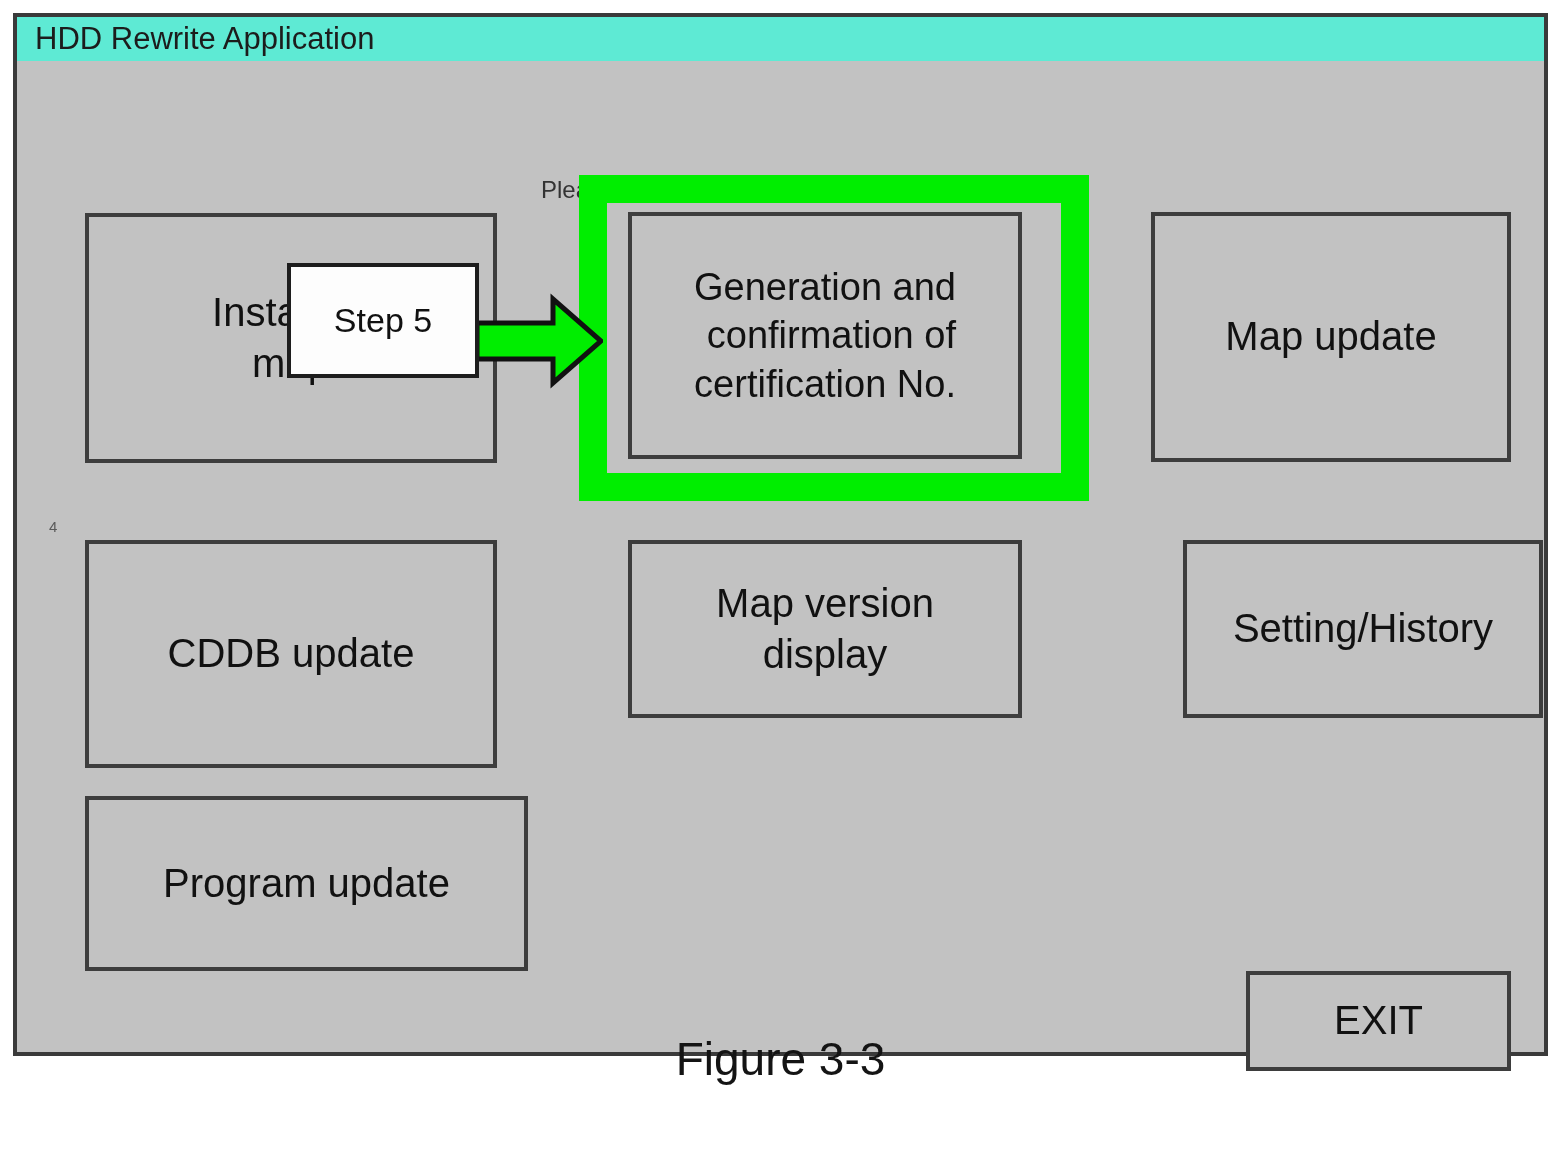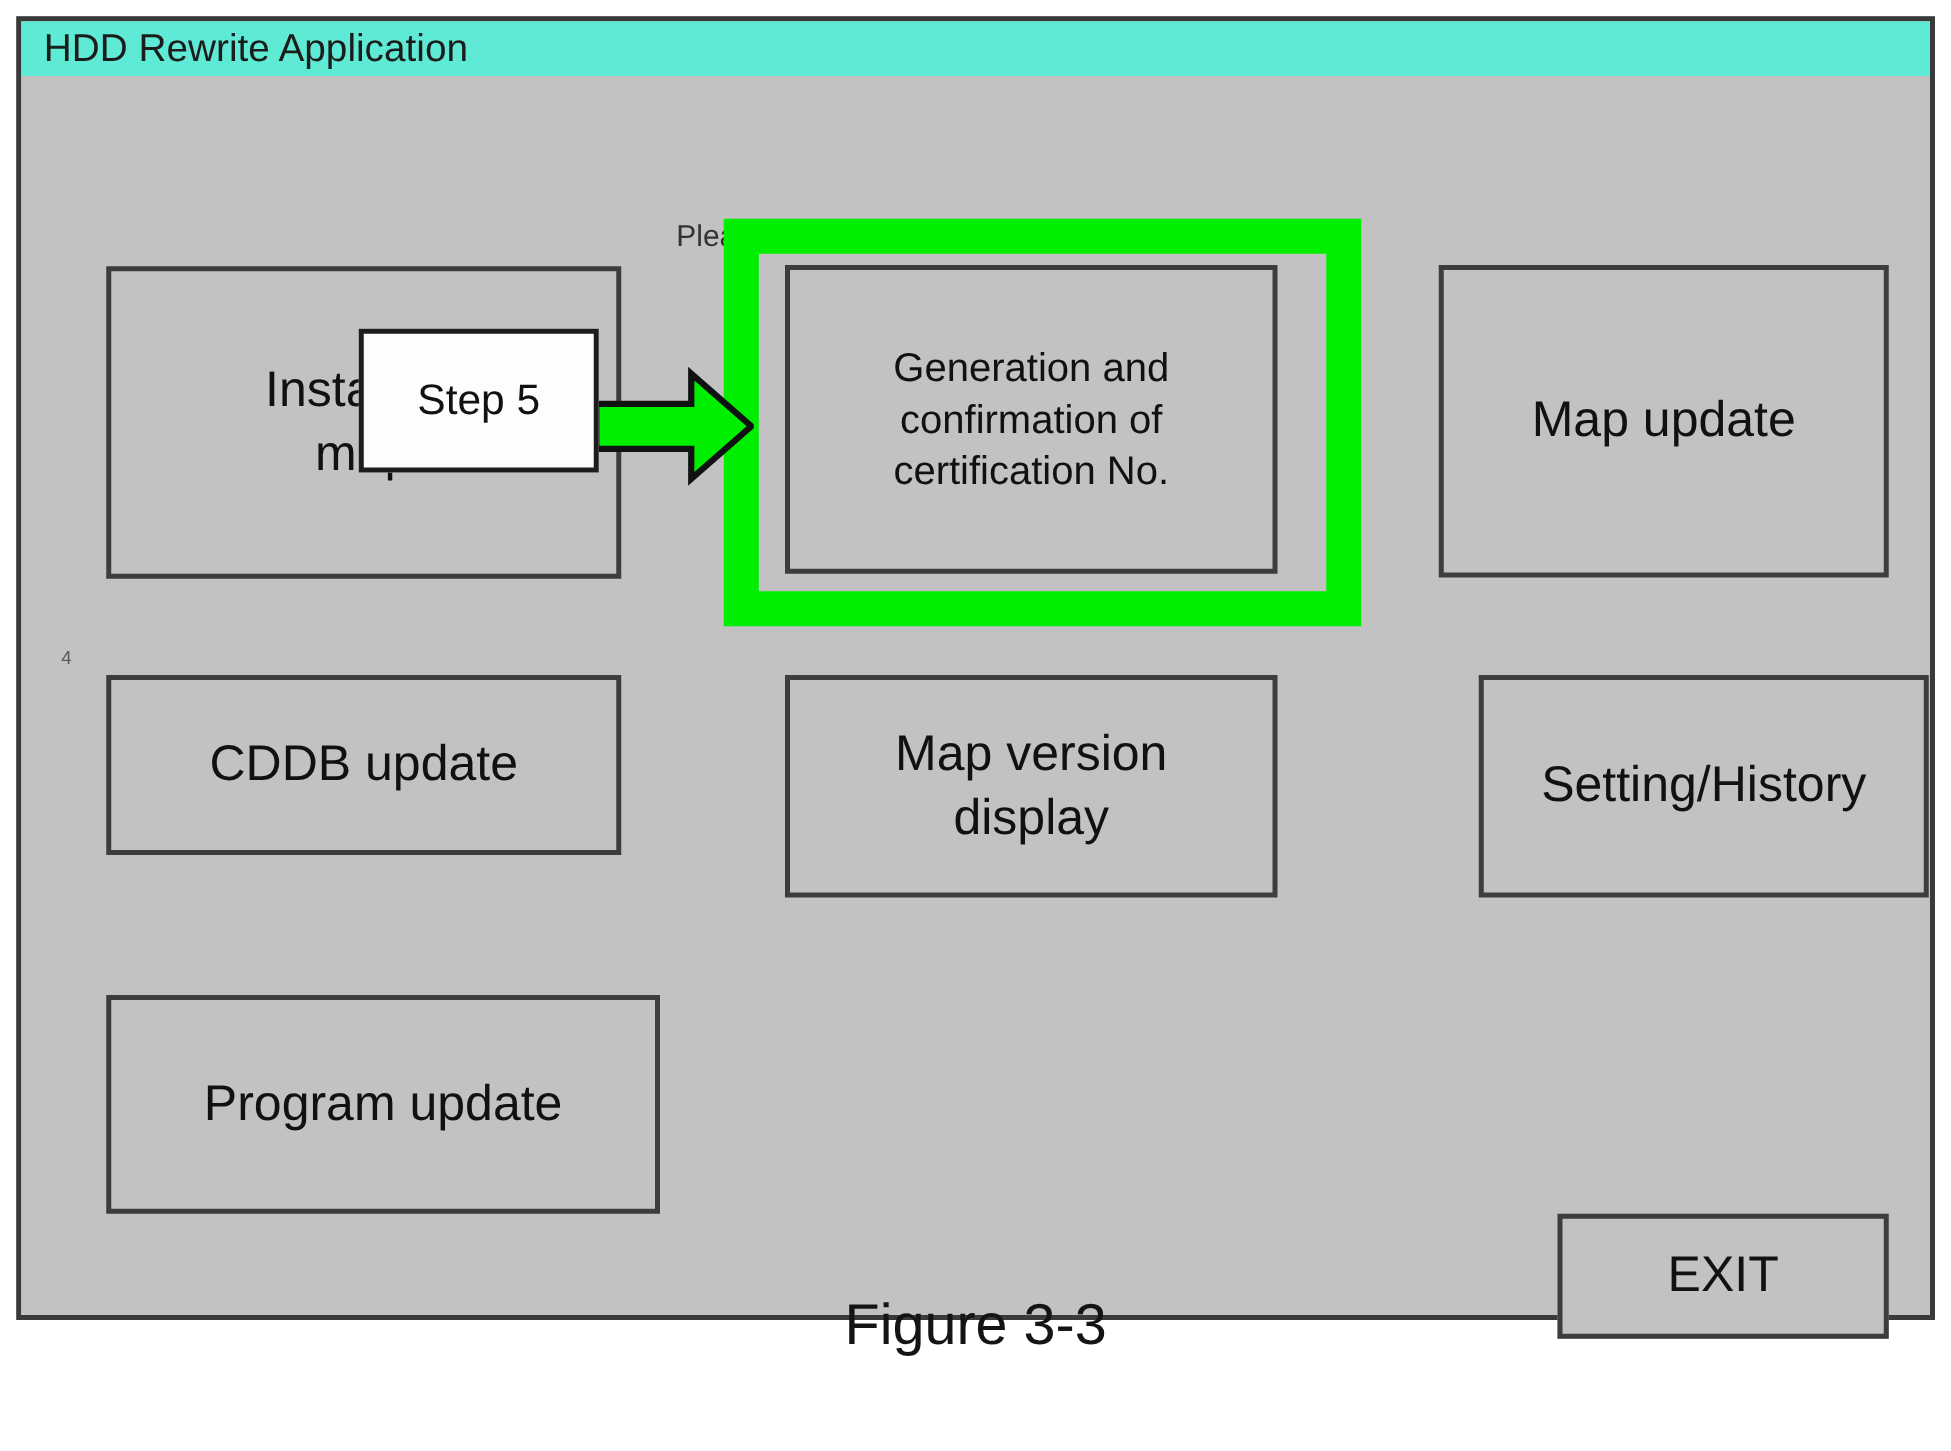--- a/index.html
+++ b/index.html
@@ -88,24 +88,24 @@
     justify-content: center;
     text-align: center;
     color: #111111;
     font-size: 40px;
     line-height: 1.28;
     z-index: 2;
   }
   .wi-btn .lbl { display: block; }
 
   #btn-installing-map { left: 68px;  top: 152px; width: 412px; height: 250px; }
-  #btn-certification  { left: 611px; top: 151px; width: 394px; height: 247px; font-size: 32px; }
+  #btn-certification  { left: 611px; top: 151px; width: 394px; height: 247px; font-size: 38px; text-align: right; }
   #btn-map-update     { left: 1134px;top: 151px; width: 360px; height: 250px; }
 
-  #btn-cddb-update    { left: 68px;  top: 479px; width: 412px; height: 144px; }
+  #btn-cddb-update    { left: 68px;  top: 479px; width: 412px; height: 228px; }
   #btn-map-version    { left: 611px; top: 479px; width: 394px; height: 178px; }
   #btn-setting-history{ left: 1134px;top: 479px; width: 360px; height: 178px; margin-left: 32px; }
 
   #btn-program-update { left: 68px;  top: 735px; width: 443px; height: 175px; }
   #btn-exit           { left: 1229px;top: 910px; width: 265px; height: 100px; }
 
   
   #highlight-frame {
     position: absolute;
     left: 562px;

